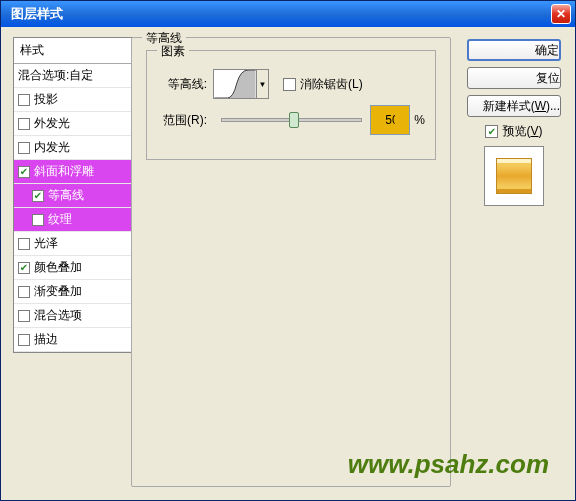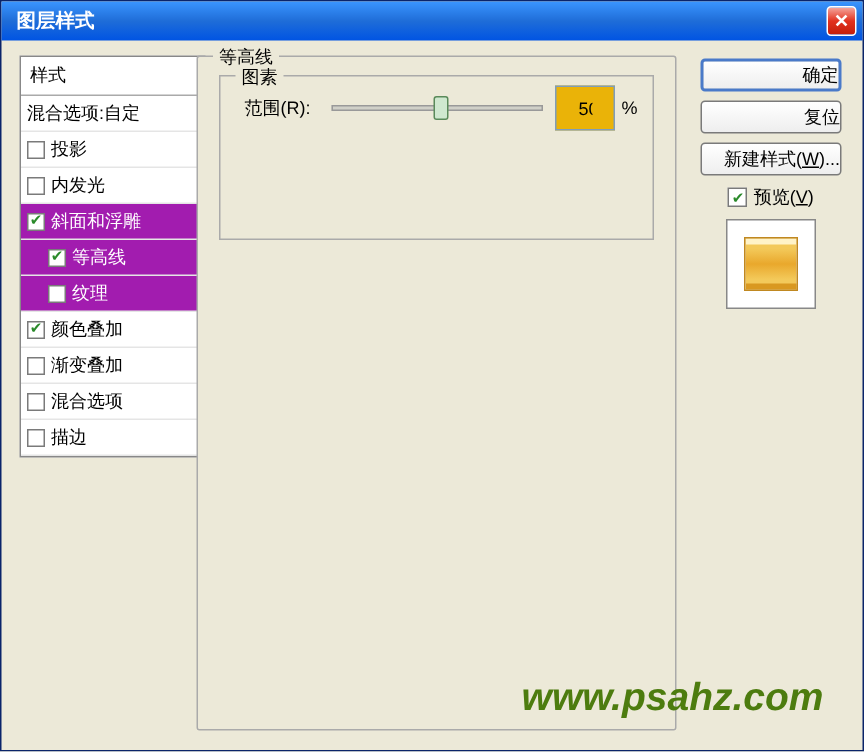--- a/index.html
+++ b/index.html
@@ -5,21 +5,21 @@
 *{box-sizing:border-box;margin:0;padding:0;font-family:"Microsoft YaHei","SimSun",sans-serif;font-size:12px}
 body{background:#fff;width:576px;height:501px;overflow:hidden}
 .win{width:576px;height:501px;border:1px solid #0a246a;background:#ece9d8;position:relative}
 .tbar{height:26px;background:linear-gradient(to bottom,#3a95ff 0%,#1f6dd8 50%,#0054e3 100%);display:flex;align-items:center;justify-content:space-between;padding:12px 4px}
 .tbar .title{color:#fff;font-weight:bold;font-size:13px;padding-left:6px}
 .closebtn{width:20px;height:20px;background:linear-gradient(to bottom,#f5a79d,#e2321f 50%,#c41e0b);border:1px solid #fff;border-radius:3px;display:flex;align-items:center;justify-content:center;color:#fff;font-weight:bold;font-size:12px;cursor:pointer}
 .body{position:absolute;top:26px;left:0;right:0;bottom:0;padding:10px}
 .left{position:absolute;left:12px;top:10px;width:124px;border:1px solid #888;background:#fff}
 .stylehdr{padding:4px 6px;background:#fff;border-bottom:1px solid #aaa}
 .srow{display:flex;align-items:center;padding:3px 4px;border-bottom:1px solid #e5e5e5;background:#fff;cursor:pointer}
-.srow.sel{background:#a21caf;color:#fff}
+.srow.sel{background:#d946ef;color:#fff}
 .srow.sub{padding-left:18px}
 .cb{width:12px;height:12px;border:1px solid #7a7a7a;background:#fff;margin-right:4px;display:flex;align-items:center;justify-content:center;color:#2a8a2a;font-size:10px;line-height:1}
 .cb.on::after{content:"✔";font-size:10px}
 .mid{position:absolute;left:130px;top:10px;width:320px;height:450px;border:1px solid #aaa;border-radius:2px;background:#ece9d8}
 .mid .mtitle{position:absolute;top:-8px;left:10px;background:#ece9d8;padding:0 4px}
 .inner{position:absolute;left:14px;top:12px;width:290px;height:110px;border:1px solid #aaa;background:#ece9d8}
 .inner .itit{position:absolute;top:-8px;left:10px;background:#ece9d8;padding:0 4px}
 .frow{display:flex;align-items:center;margin:6px 10px}
 .frow .lbl{width:50px;text-align:right;margin-right:6px}
 .curve{width:44px;height:30px;border:1px solid #888;background:#fff;position:relative;overflow:hidden}
@@ -55,33 +55,41 @@
       <div class="srow">
           <span>混合选项:自定</span>
         </div>
       <div id="style-list">
           <div class="srow">
             <span class="cb"></span>
             <span>投影</span>
           </div>
           <div class="srow">
             <span class="cb"></span>
+            <span>外发光</span>
+          </div>
+          <div class="srow">
+            <span class="cb"></span>
             <span>内发光</span>
           </div>
           <div class="srow sel">
             <span class="cb on"></span>
             <span>斜面和浮雕</span>
           </div>
           <div class="srow sub sel">
             <span class="cb on"></span>
             <span>等高线</span>
           </div>
           <div class="srow sub sel">
             <span class="cb"></span>
             <span>纹理</span>
+          </div>
+          <div class="srow">
+            <span class="cb"></span>
+            <span>光泽</span>
           </div>
           <div class="srow">
             <span class="cb on"></span>
             <span>颜色叠加</span>
           </div>
           <div class="srow">
             <span class="cb"></span>
             <span>渐变叠加</span>
           </div>
           <div class="srow">
@@ -92,20 +100,32 @@
             <span class="cb"></span>
             <span>描边</span>
           </div>
         </div>
     </div>
 
     <div class="mid">
       <span class="mtitle">等高线</span>
       <div class="inner">
         <span class="itit">图素</span>
+        <div class="frow" style="margin-top:18px">
+          <span class="lbl">等高线:</span>
+          <div class="curve">
+            <svg viewBox="0 0 44 30">
+                <path d="M0,30 L14,30 Q20,30 24,14 Q28,0 36,0 L44,0 L44,30 Z" fill="#bfbfbf"></path>
+                <path d="M0,30 L14,30 Q20,30 24,14 Q28,0 36,0 L44,0" fill="none" stroke="#333" stroke-width="1"></path>
+              </svg>
+          </div>
+          <div class="dd">▼</div>
+          <div class="ck"></div>
+          <span>消除锯齿(L)</span>
+        </div>
         <div class="frow">
           <span class="lbl">范围(R):</span>
           <div class="slider">
             <div class="thumb" style="left:48%"></div>
           </div>
           <input class="num" value="50" style="">
           <span style="margin-left:4px">%</span>
         </div>
       </div>
     </div>

